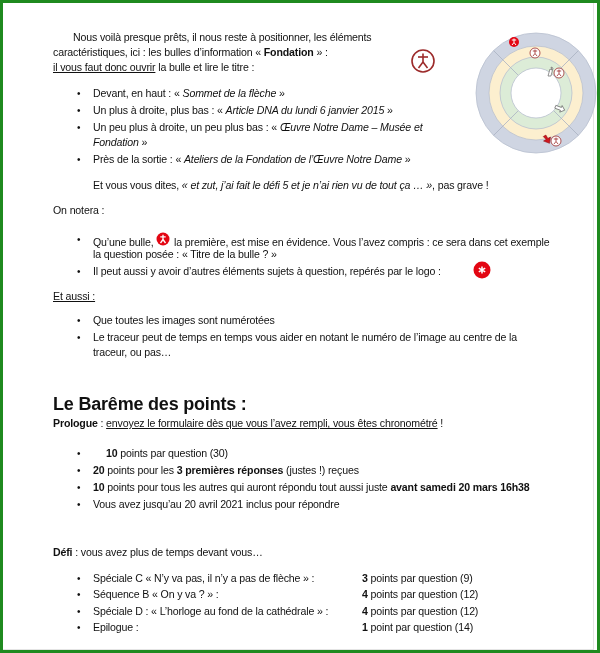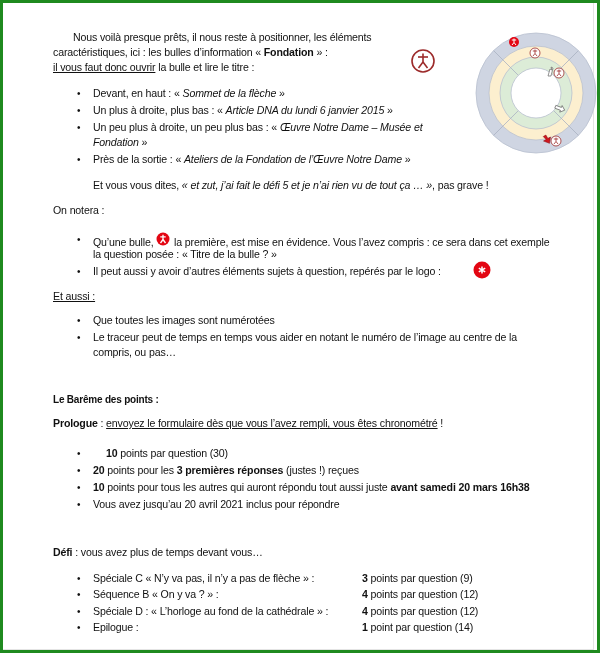--- a/index.html
+++ b/index.html
@@ -14,21 +14,21 @@
     }
     .inner-edge {
       position: absolute; left: 3px; top: 3px; right: 6px; bottom: 3px;
       border-right: 1px solid #e4e4e4; border-bottom: 1px solid #e4e4e4;
     }
     .txt { position: absolute; font-size: 10.6px; line-height: 15px; white-space: nowrap; letter-spacing: -0.15px; }
     .bullet { position: absolute; font-size: 10px; line-height: 15px; }
     .u { text-decoration: underline; }
     .i { font-style: italic; }
     .b { font-weight: bold; }
-    .heading { position: absolute; font-size: 10px; font-weight: bold; letter-spacing: -0.2px; }
+    .heading { position: absolute; font-size: 18px; font-weight: bold; letter-spacing: -0.2px; }
     .icon { position: absolute; }
     .col2 { position: absolute; font-size: 10.6px; line-height: 15px; white-space: nowrap; letter-spacing: -0.15px; }
   </style>
 </head>
 <body>
 
 <div class="frame"></div>
 <div class="inner-edge"></div>
 
 <div class="txt" style="left:53px; top:30px;margin-left:20px;">Nous voilà presque prêts, il nous reste à positionner, les éléments</div>
@@ -132,21 +132,21 @@
 <svg class="icon" style="left:473px; top:261px;" width="18" height="18" viewBox="0 0 18 18">
   <circle cx="9" cy="9" r="8.5" fill="#e30613"></circle>
   <path d="M9 5.5 V12.5 M5.8 7.2 L12.2 10.8 M12.2 7.2 L5.8 10.8" stroke="#fff" stroke-width="1.5"></path>
 </svg>
 
 <div class="txt" style="left:53px; top:289px;text-decoration:underline;">Et aussi :</div>
 <div class="bullet" style="left:77px; top:313px;">•</div>
 <div class="txt" style="left:93px; top:313px;">Que toutes les images sont numérotées</div>
 <div class="bullet" style="left:77px; top:330px;">•</div>
 <div class="txt" style="left:93px; top:330px;">Le traceur peut de temps en temps vous aider en notant le numéro de l’image au centre de la</div>
-<div class="txt" style="left:93px; top:345px;">compris, ou pas…</div>
+<div class="txt" style="left:93px; top:345px;">traceur, ou pas…</div>
 
 <div class="heading" style="left:53px; top:394px;">Le Barême des points :</div>
 
 <div class="txt" style="left:53px; top:416px;text-align:center;">
   <span class="b">Prologue</span><span> : </span><span class="u">envoyez le formulaire dès que vous  l’avez rempli, vous êtes chronométré</span><span> !</span>
 </div>
 
 <div class="bullet" style="left:77px; top:446px;">•</div>
 <div class="txt" style="left:93px; top:446px;margin-left:13px;">
   <span class="b">10</span><span> points par question (30)</span>

